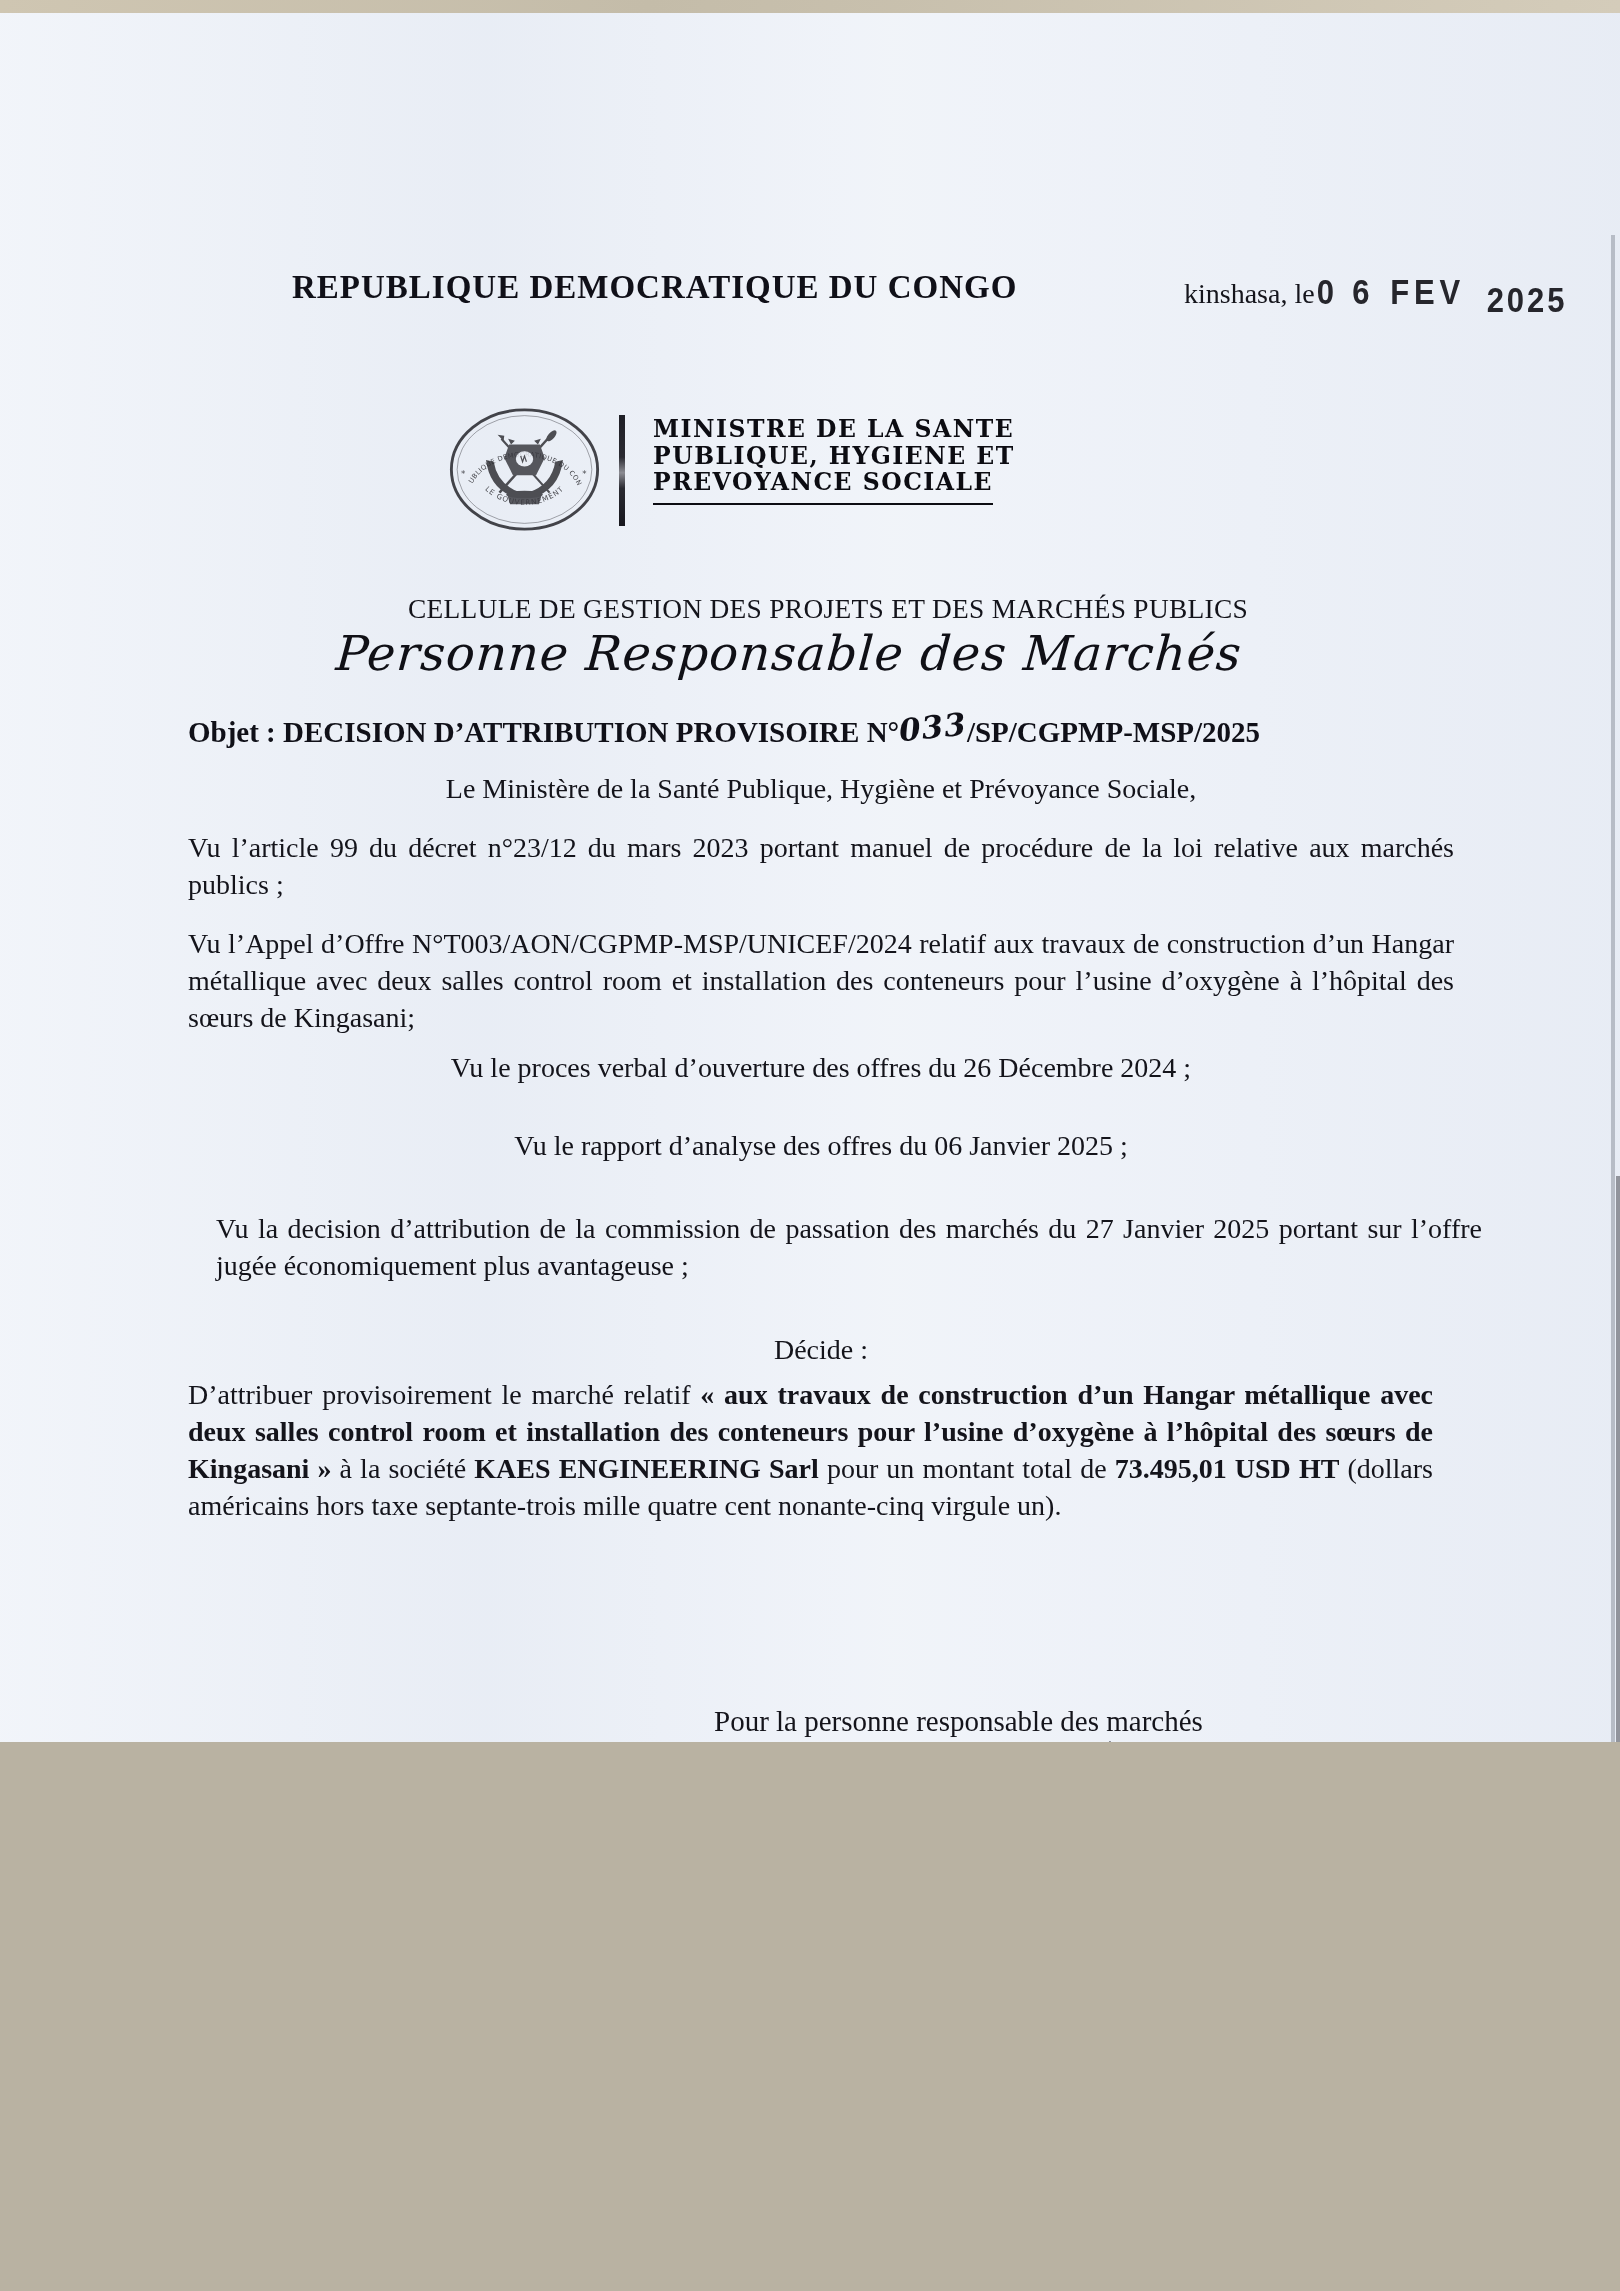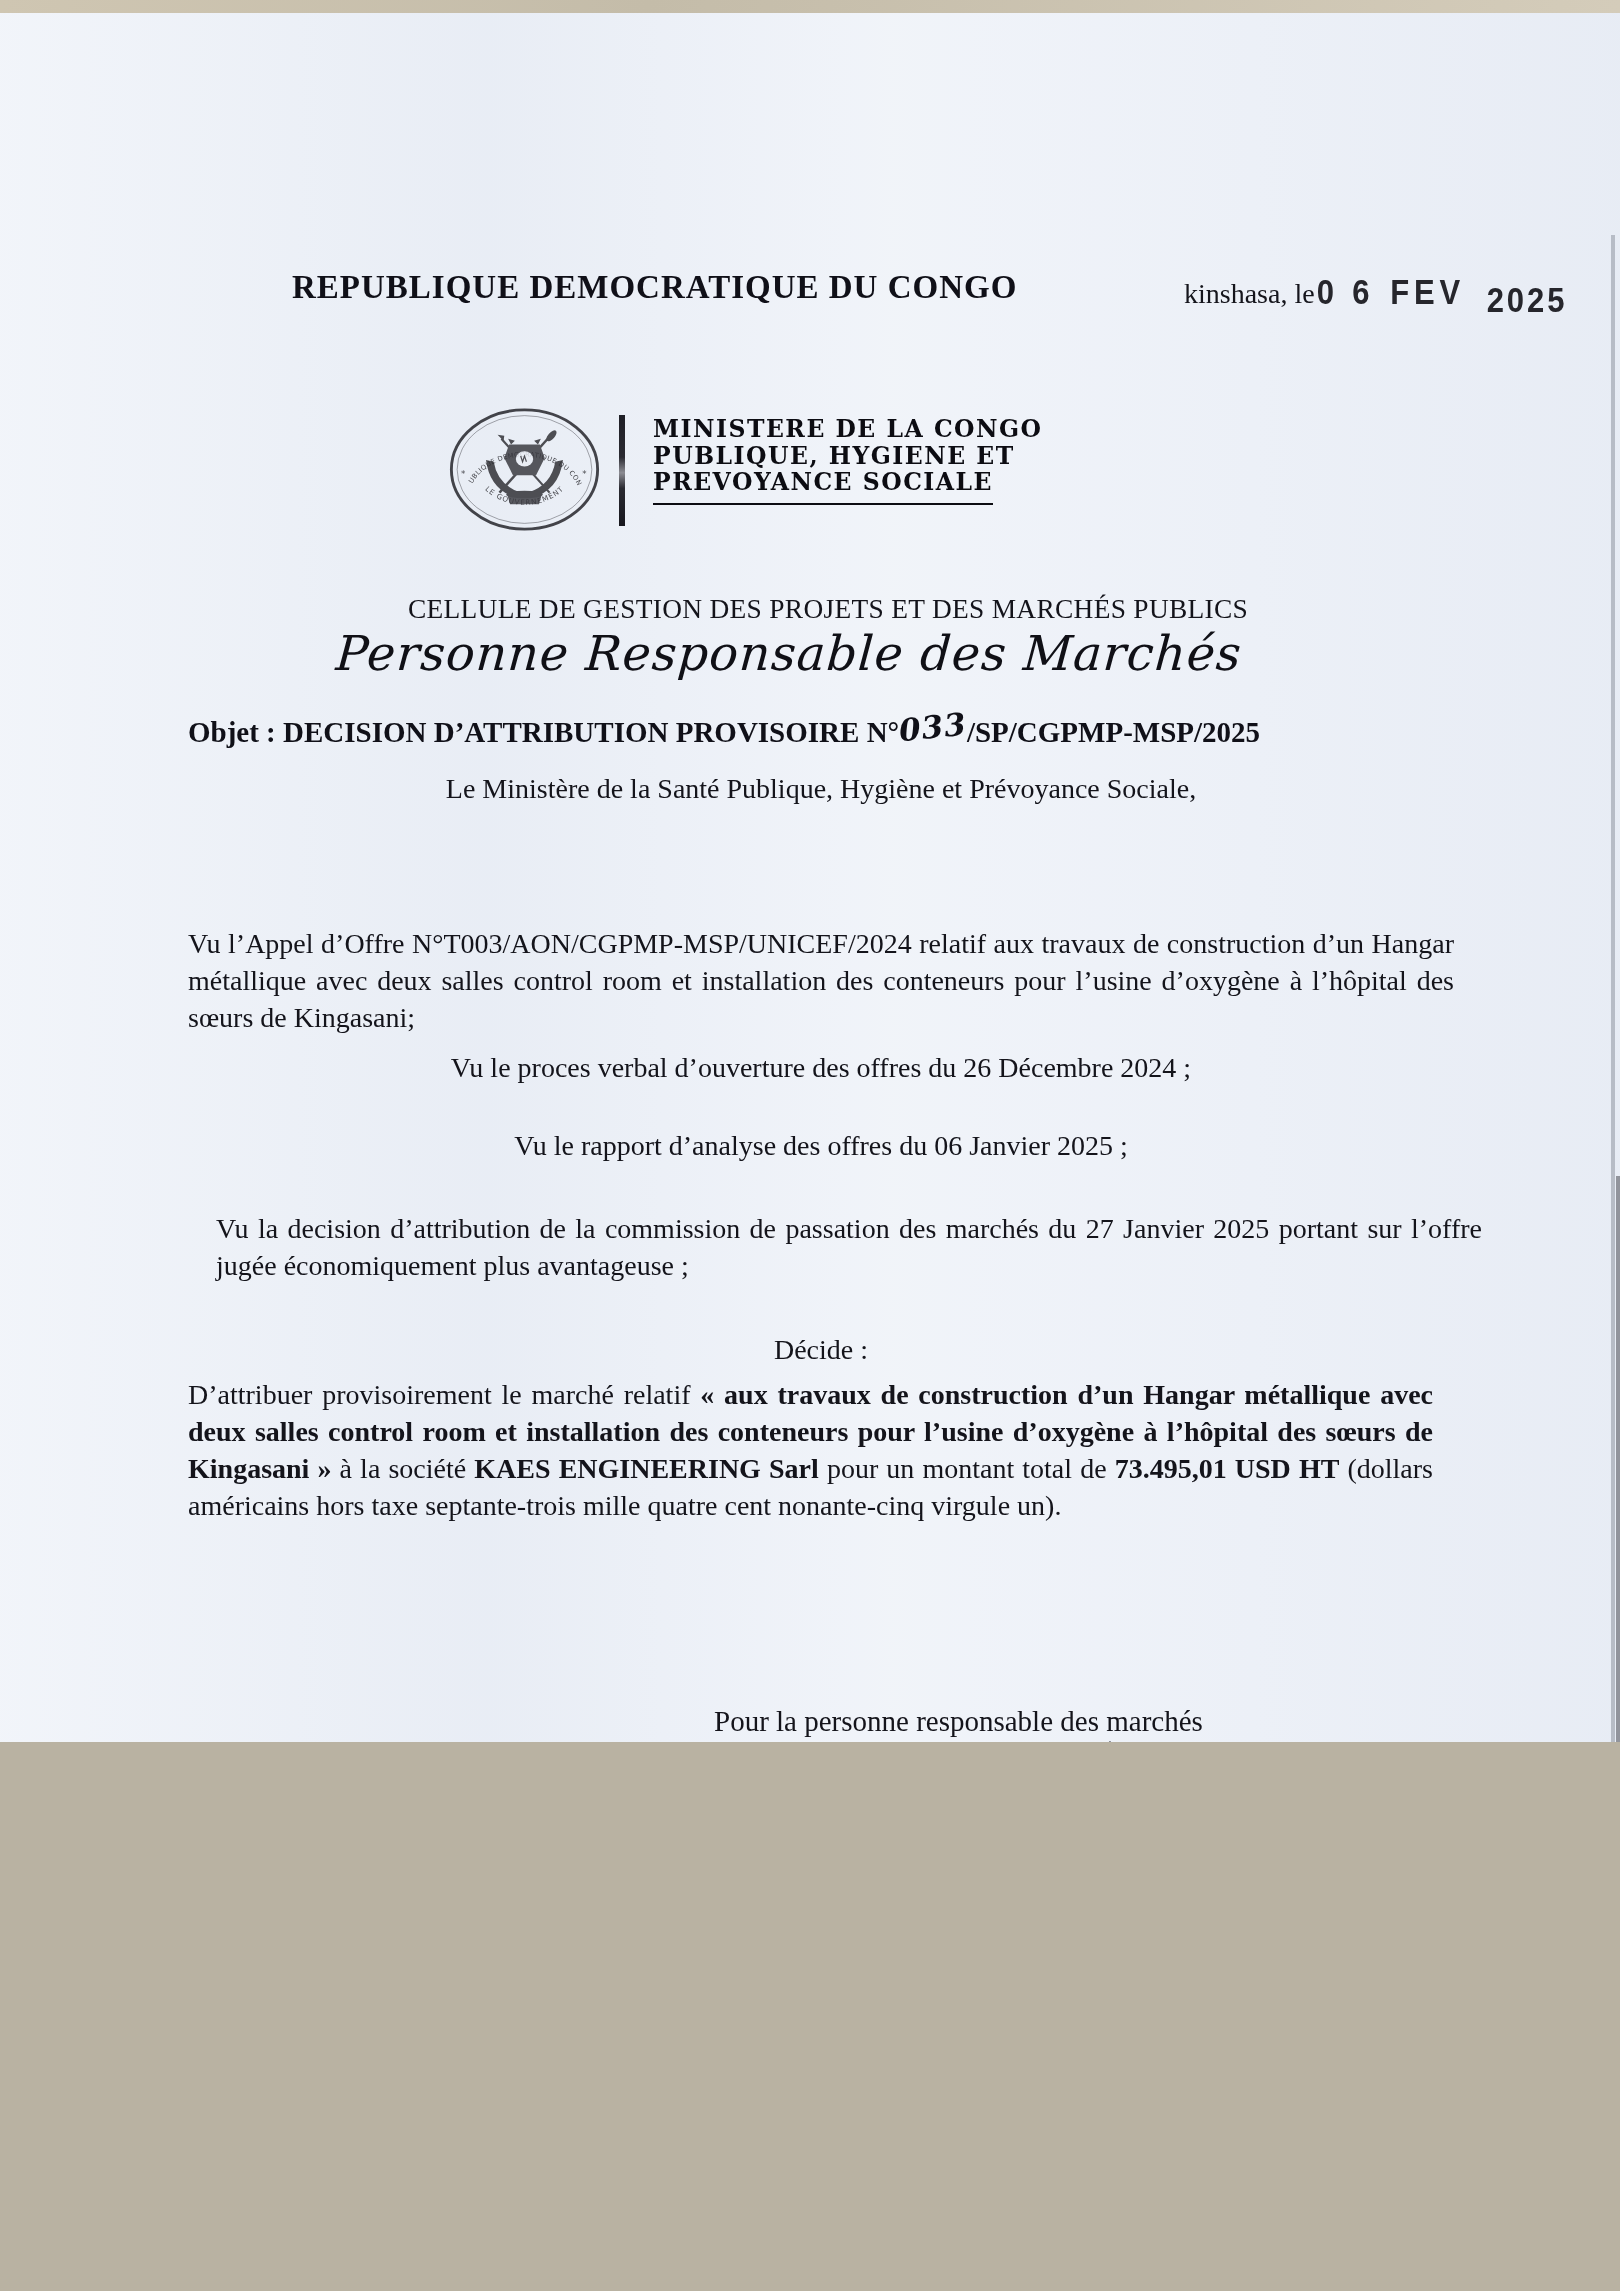--- a/index.html
+++ b/index.html
@@ -95,33 +95,34 @@
       <ellipse cx="0" cy="-11" rx="9" ry="8" fill="#e9edf4"></ellipse>
       <path d="M -4,-14 l 2,6 l 2,-6 l 2,6" stroke="#2b2b30" stroke-width="1.2" fill="none"></path>
       <path d="M -18,26 L 18,26 L 15,36 L -15,36 Z" fill="#3a3a40"></path>
       <ellipse cx="0" cy="26" rx="19" ry="4" fill="#2b2b30"></ellipse>
     </g>
   </svg>
 
   <div class="divider"></div>
 
   <div class="ministry">
-    <div>MINISTERE DE LA CONGO</div>
+    <div>MINISTRE DE LA SANTE</div>
     <div>PUBLIQUE, HYGIENE ET</div>
     <div><span class="u">PREVOYANCE SOCIALE</span></div>
   </div>
 
   <div class="unit">CELLULE DE GESTION DES PROJETS ET DES MARCHÉS PUBLICS</div>
   <div class="role">Personne Responsable des Marchés</div>
 
   <div class="objet">
     <span>Objet : </span><span>DECISION D’ATTRIBUTION PROVISOIRE N°</span><span class="hand-number">033</span><span>/SP/CGPMP-MSP/2025</span>
   </div>
 
   <div class="para p1">Le Ministère de la Santé Publique, Hygiène et Prévoyance Sociale,</div>
+  <div class="para p2 just">Vu l’article 99 du décret n°23/12 du mars 2023 portant manuel de procédure de la loi relative aux marchés publics ;</div>
   <div class="para p3 just">Vu l’Appel d’Offre N°T003/AON/CGPMP-MSP/UNICEF/2024 relatif aux travaux de construction d’un Hangar métallique avec deux salles control room et installation des conteneurs pour l’usine d’oxygène à l’hôpital des sœurs de Kingasani;</div>
   <div class="para p4">Vu le proces verbal d’ouverture des offres du 26 Décembre 2024 ;</div>
   <div class="para p5">Vu le rapport d’analyse des offres du 06 Janvier 2025 ;</div>
   <div class="para p6 just">Vu la decision d’attribution de la commission de passation des marchés du 27 Janvier 2025 portant sur l’offre jugée économiquement plus avantageuse ;</div>
   <div class="para p7">Décide :</div>
 
   <div class="para p8 just">
     <span>D’attribuer provisoirement le marché relatif </span><span class="b">« aux travaux de construction d’un Hangar métallique avec deux salles control room et installation des conteneurs pour l’usine d’oxygène à l’hôpital des sœurs de Kingasani »</span><span> à la société </span><span class="b">KAES ENGINEERING Sarl</span><span> pour un montant total de </span><span class="b">73.495,01 USD HT</span><span> (dollars américains hors taxe septante-trois mille quatre cent nonante-cinq virgule un).</span>
   </div>
 

